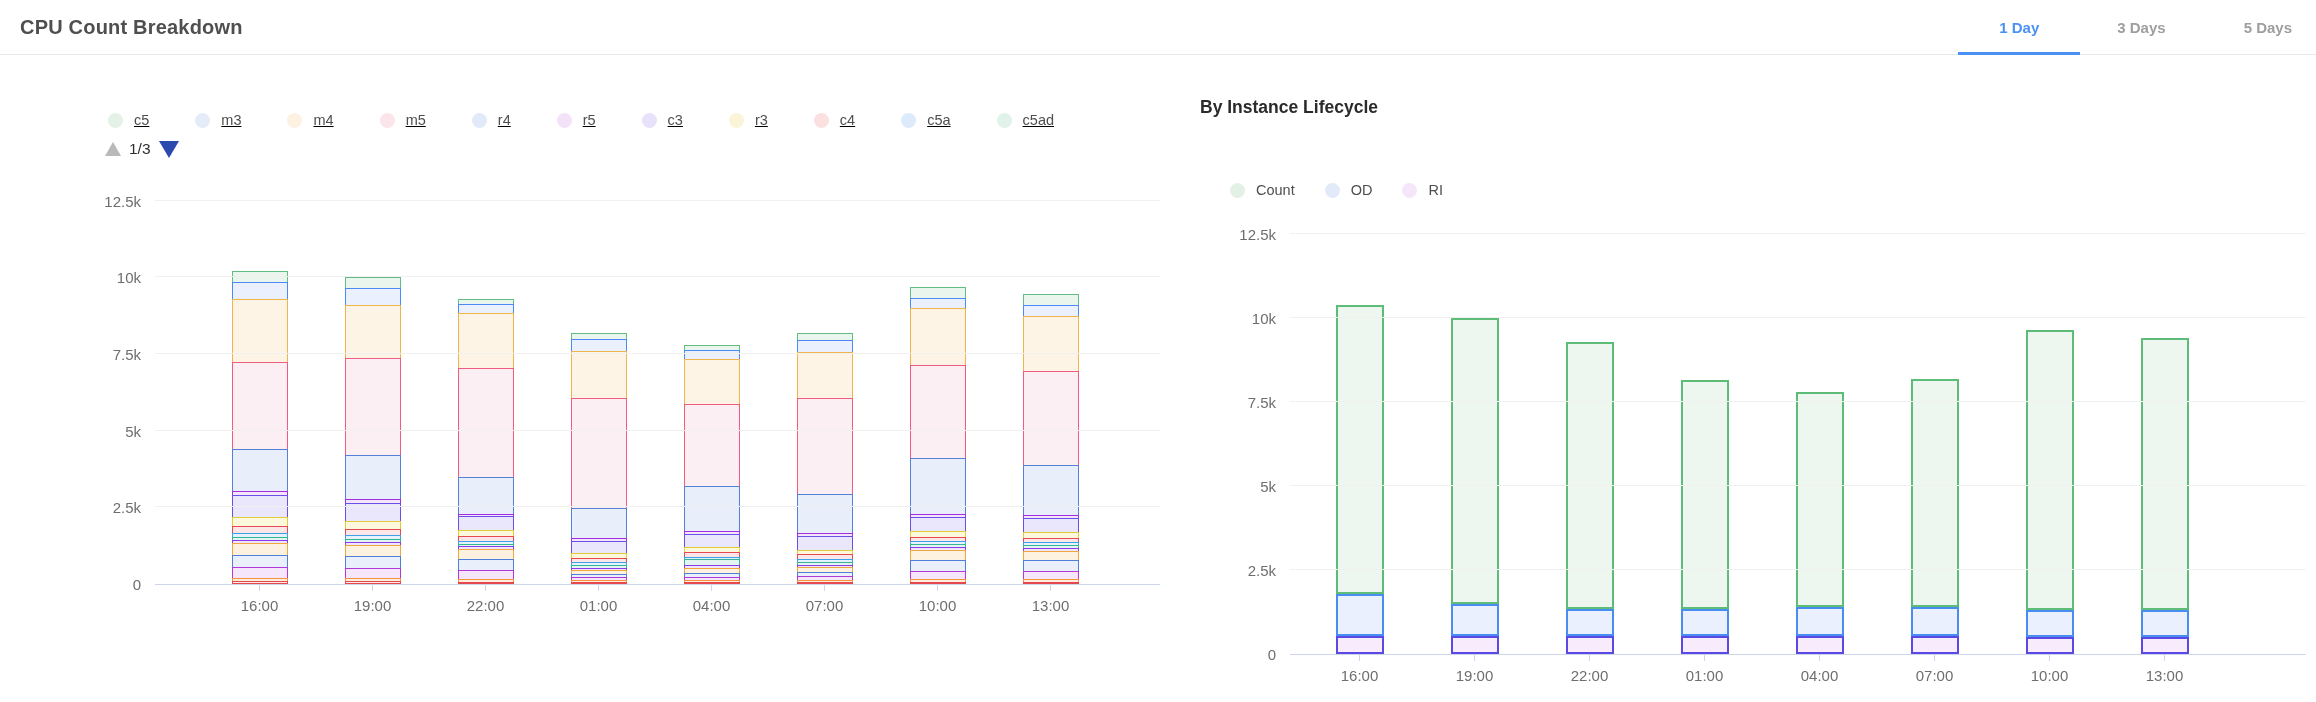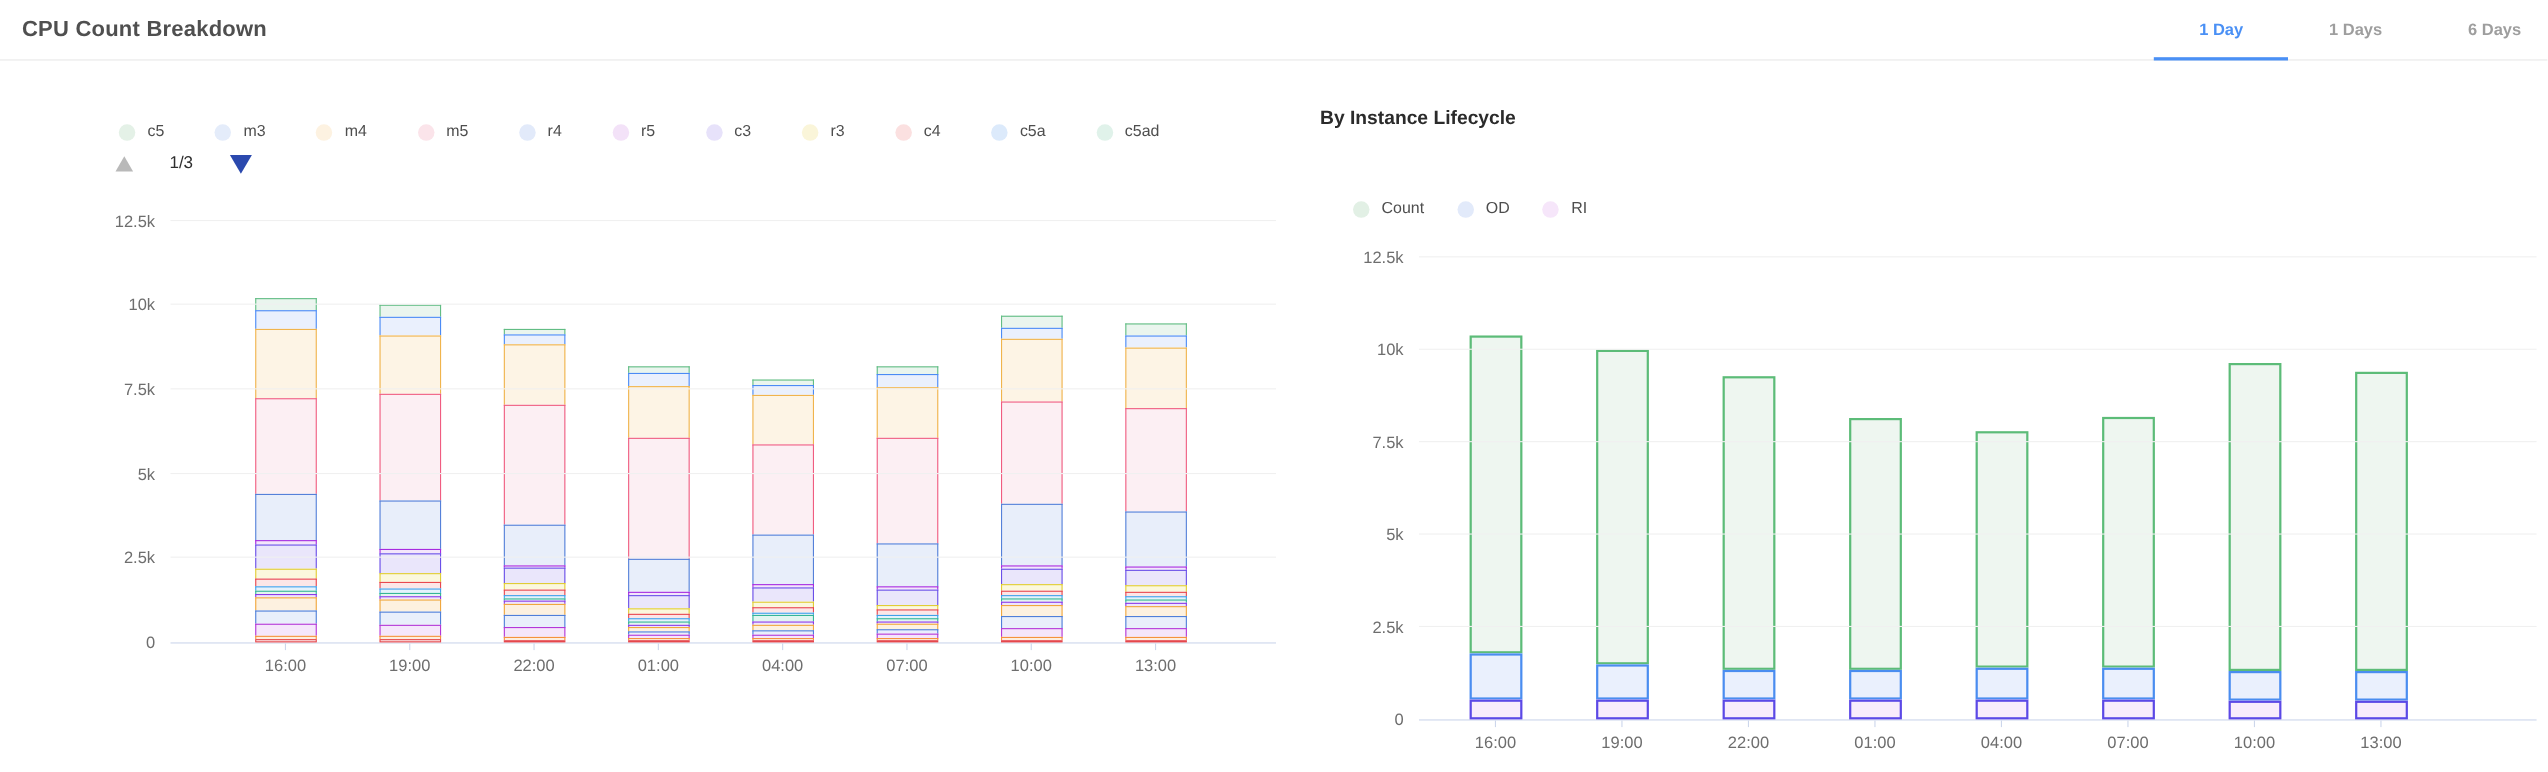--- a/index.html
+++ b/index.html
@@ -18,28 +18,28 @@
   
   .main { display:flex; }
   .panel { }
   .panel-left { margin-left:60px; width:1100px; }
   .panel-right { margin-left:30px; width:1116px; }
   .panel-title { margin-top:42px; height:28px; font-size:17.5px; font-weight:bold; color:#2b2b2b; }
   .panel-left .panel-title { margin-left:15px; }
   .panel-right .panel-title { margin-left:10px; }
 
   .legend-row { margin-top:52px; height:26px; display:flex; align-items:center; }
-  .panel-left .legend-row { margin-left:48px; }
+  .panel-left .legend-row { margin-left:48px;text-decoration:underline; }
   .panel-right .legend-row { margin-left:40px; }
   .legend-item { display:inline-flex; align-items:center; margin-right:46px; cursor:pointer; }
   .panel-right .legend-item { margin-right:30px; }
   .legend-dot { width:15px; height:15px; border-radius:50%; margin-right:11px; }
   .legend-label { font-size:14.5px; color:#4e4e4e; }
 
-  .pager-row { height:32px; display:flex; align-items:center; margin-left:45px;gap:25px; }
+  .pager-row { height:32px; display:flex; align-items:center; margin-left:45px; }
   .spacer-row { height:32px; }
   .tri-up { width:0; height:0; border-left:8px solid transparent; border-right:8px solid transparent; border-bottom:14px solid #b9b9b9; margin-right:8px; cursor:default; }
   .pager-text { font-size:15.5px; color:#2e2e2e; }
   .tri-down { width:0; height:0; border-left:10px solid transparent; border-right:10px solid transparent; border-top:17px solid #2b49ae; margin-left:8px; cursor:pointer; }
 
   
   .chart-area { display:flex; height:420px; }
   .y-axis { position:relative; }
   .panel-left .y-axis { width:95px; }
   .panel-right .y-axis { width:100px; }
@@ -73,24 +73,24 @@
 <body>
 
 <div class="header">
   <div class="header-title">CPU Count Breakdown</div>
   <div class="tabs">
     <div class="tab active">
       <span>1 Day</span>
       <div class="tab-underline"></div>
     </div>
     <div class="tab">
-      <span>1 Days</span>
+      <span>3 Days</span>
     </div>
     <div class="tab">
-      <span>6 Days</span>
+      <span>5 Days</span>
     </div>
   </div>
 </div>
 
 <div class="main">
 
   <div class="panel panel-left" id="panel-left">
     <div class="legend-row">
         <span class="legend-item">
           <span class="legend-dot" style="background: rgb(228, 241, 231);"></span>

